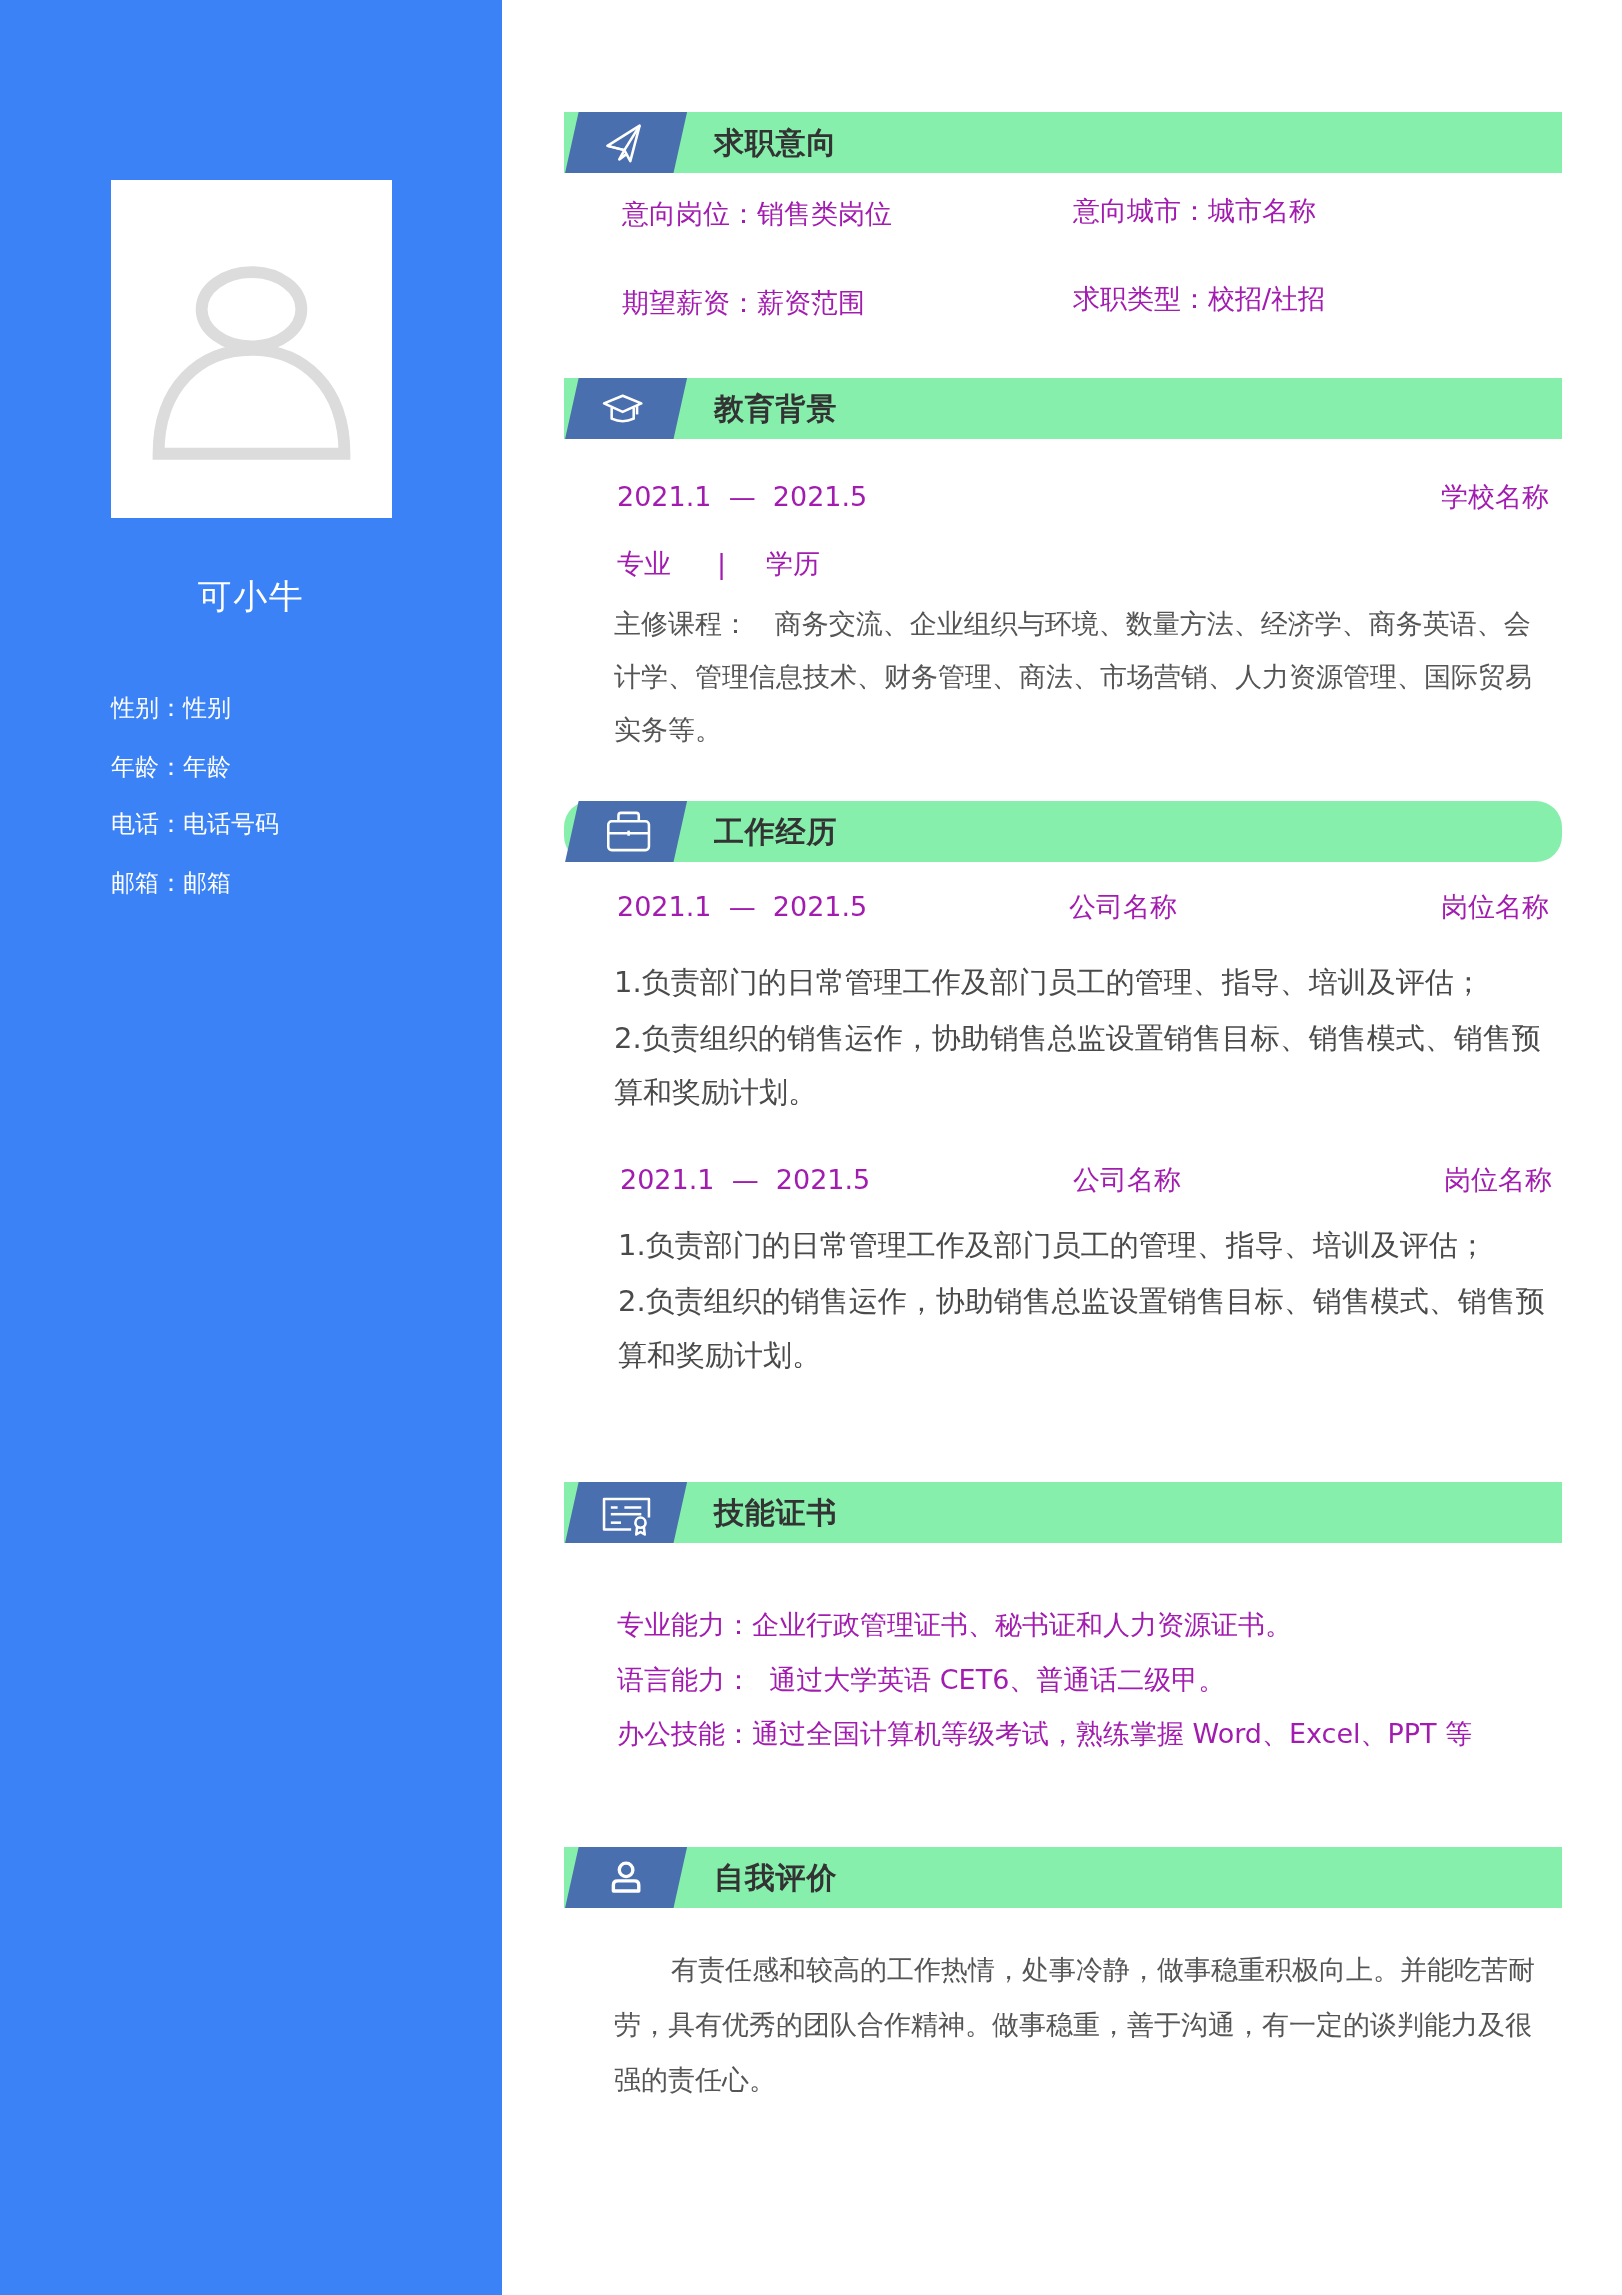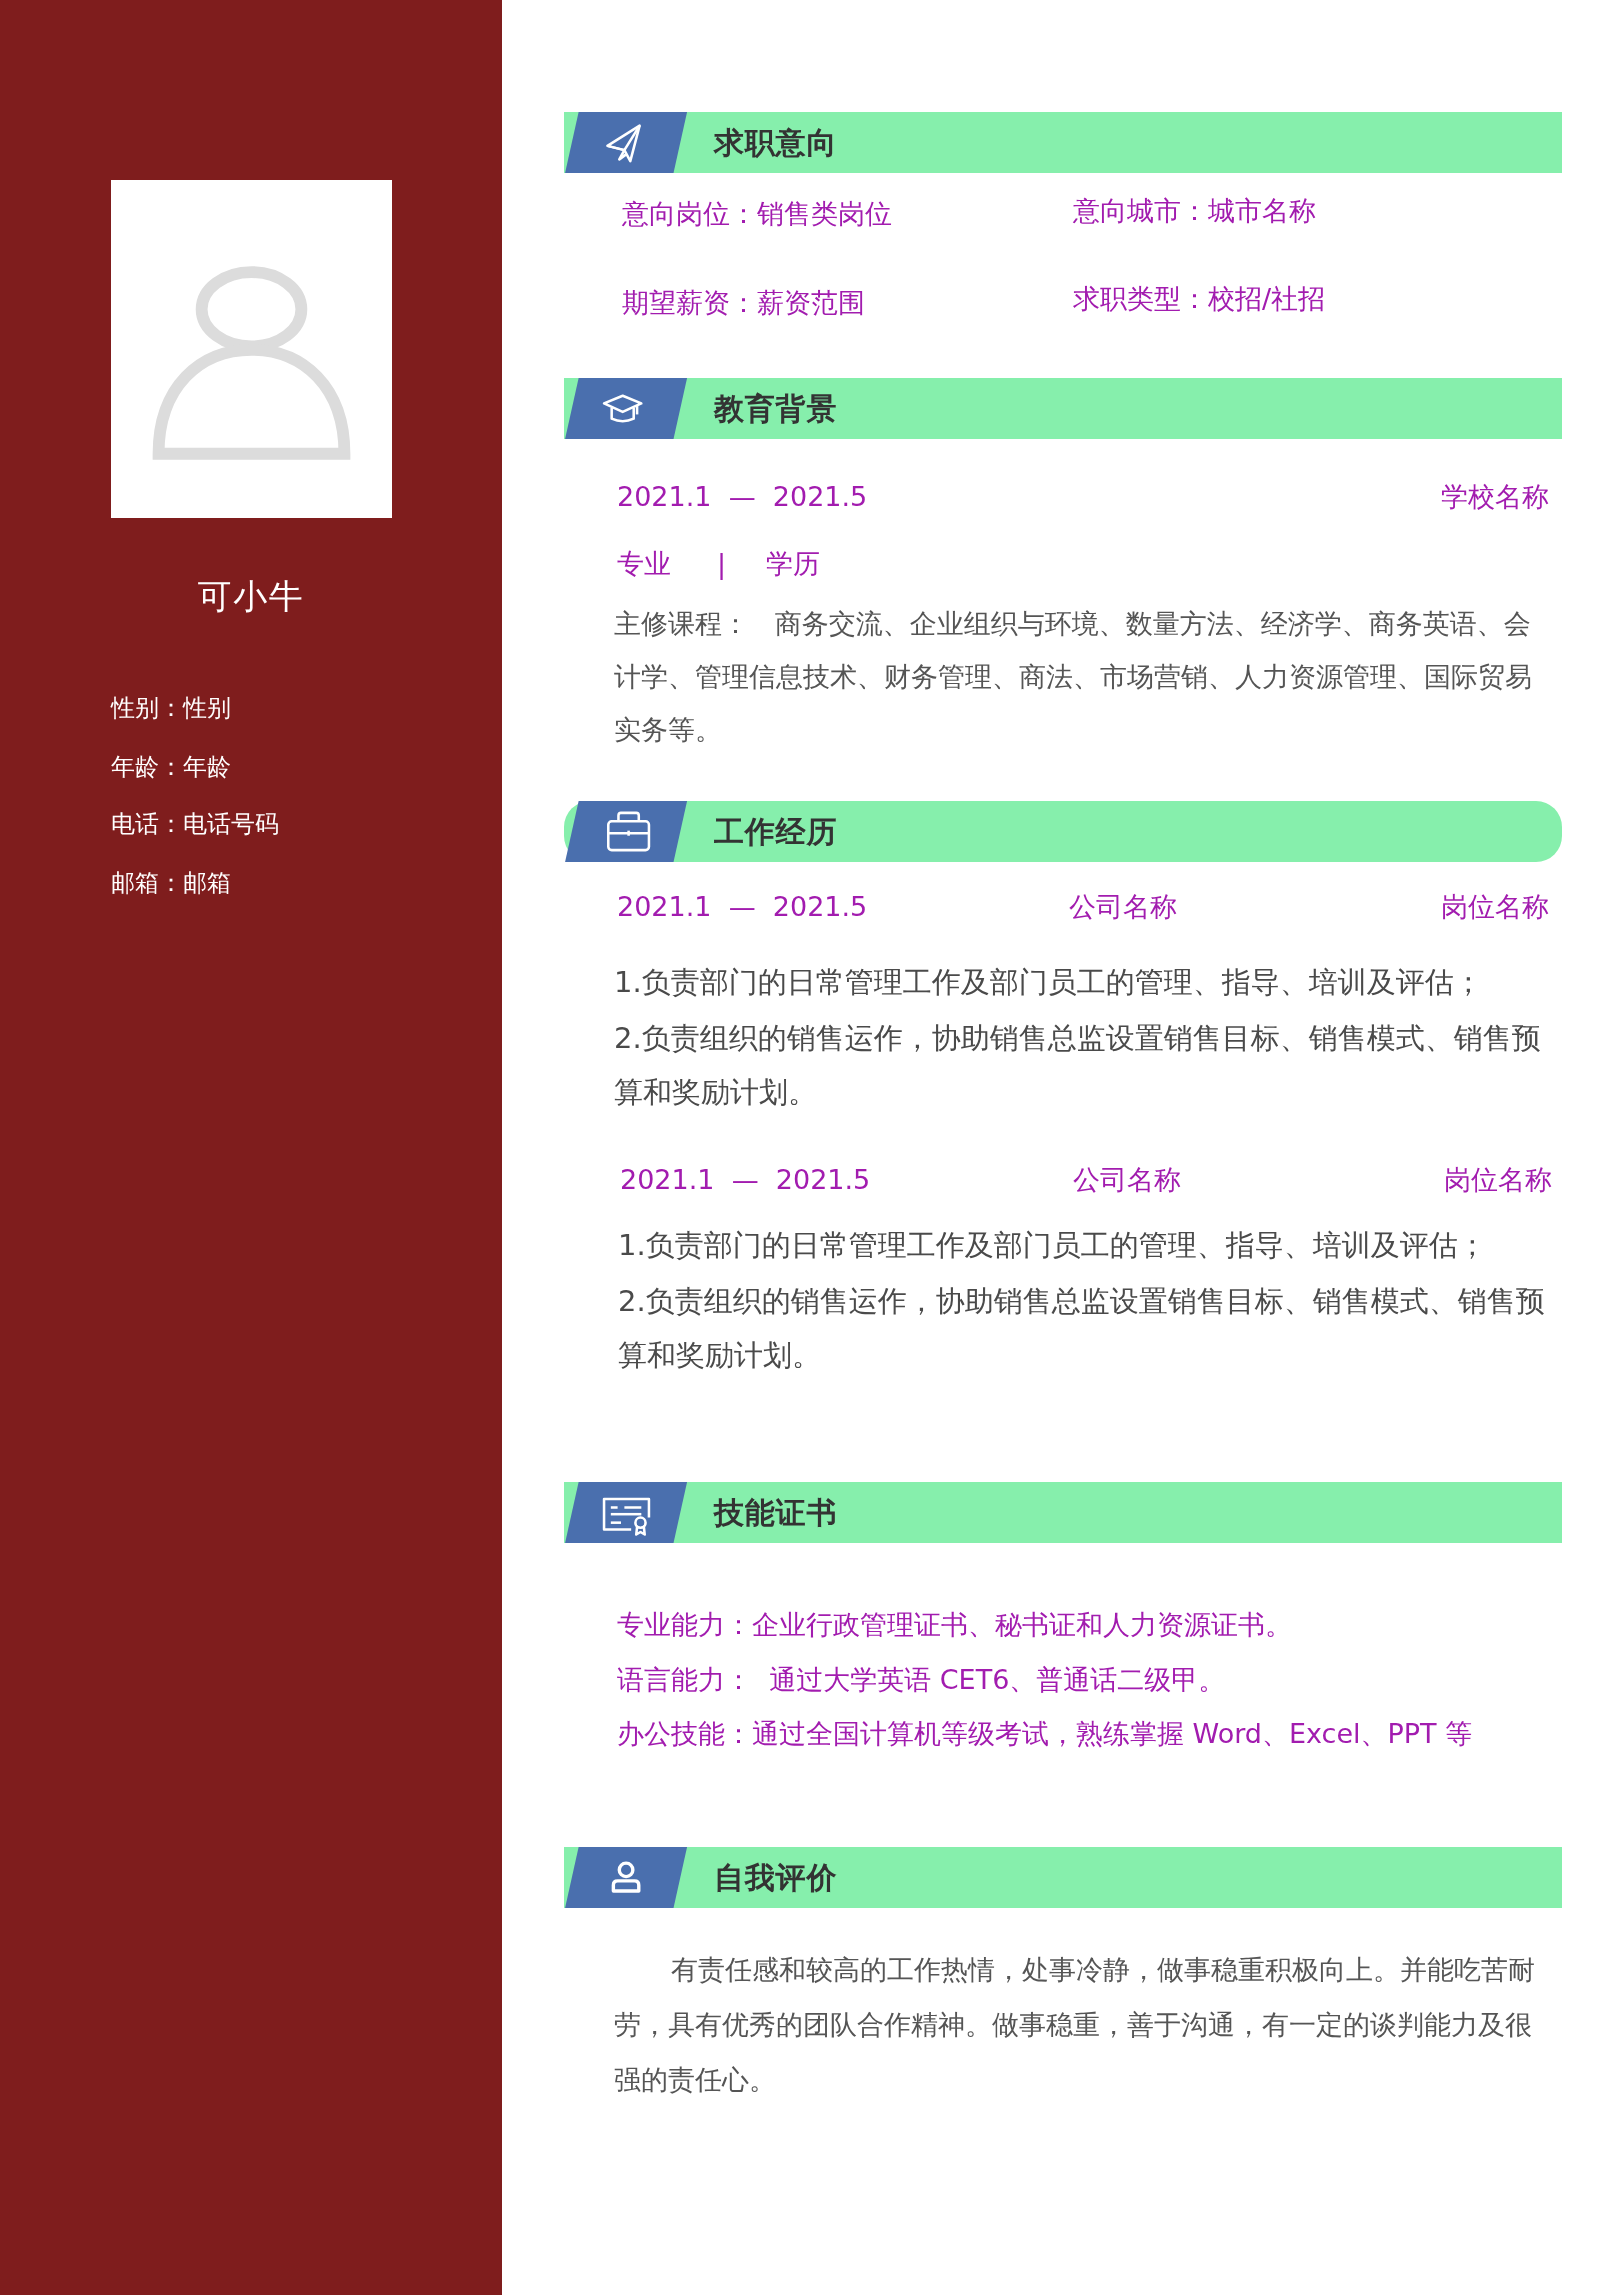--- a/index.html
+++ b/index.html
@@ -1,18 +1,18 @@
 <!DOCTYPE html>
 <html style="font-size:13.5px"><head>
 <meta charset="utf-8">
 <style>
   * { margin:0; padding:0; box-sizing:border-box; }
   html, body { width:1623px; height:2295px; background:#ffffff; overflow:hidden; }
   body { position:relative; font-family:"DejaVu Sans","Liberation Sans",sans-serif; color:#555555; }
-  .sidebar { position:absolute; left:0; top:0; width:502px; height:2295px; background:#7f1d1d; }
+  .sidebar { position:absolute; left:0; top:0; width:502px; height:2295px; background:#3b82f6; }
   .photo { position:absolute; left:111px; top:180px; width:281px; height:338px; background:#ffffff; }
   .photo svg { position:absolute; left:0; top:0; }
   .name { position:absolute; left:0; width:502px; top:575px; text-align:center; color:#ffffff; font-size:34px; line-height:42px; letter-spacing:1.7px; }
   .info { position:absolute; left:111px; color:#ffffff; font-size:24px; line-height:35px; white-space:nowrap; }
   .sec-bar { position:absolute; left:564px; width:998px; height:61px; background:#86efac; }
   .sec-tab { position:absolute; left:0.8px; top:0; width:120px; height:61px; }
   .sec-tab svg { position:absolute; left:0; top:0; }
   .sec-title { position:absolute; left:150px; top:0; height:61px; line-height:61px; font-size:30px; font-weight:bold; color:#333333; letter-spacing:0.8px; }
   .t { position:absolute; font-size:27px; line-height:34px; color:#a21caf; white-space:nowrap; }
   .para { position:absolute; left:614px; width:930px; font-size:27px; line-height:53px; color:#555555; }

